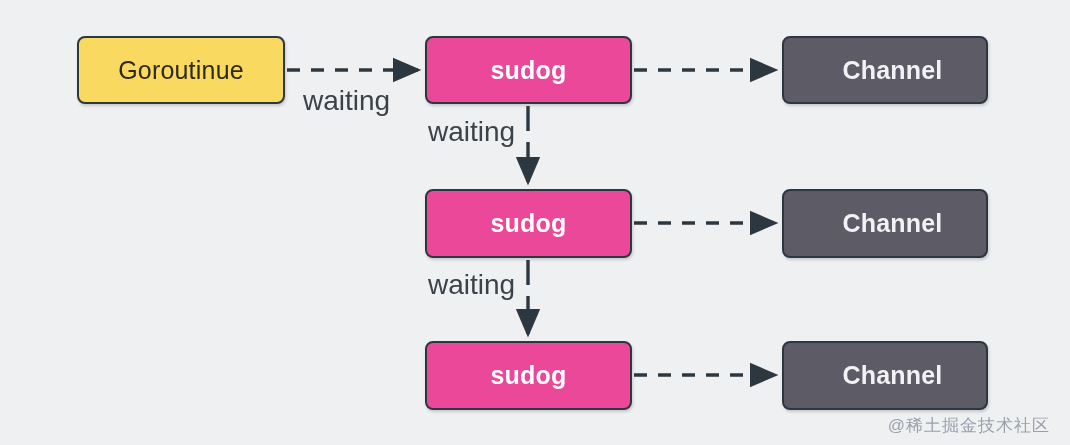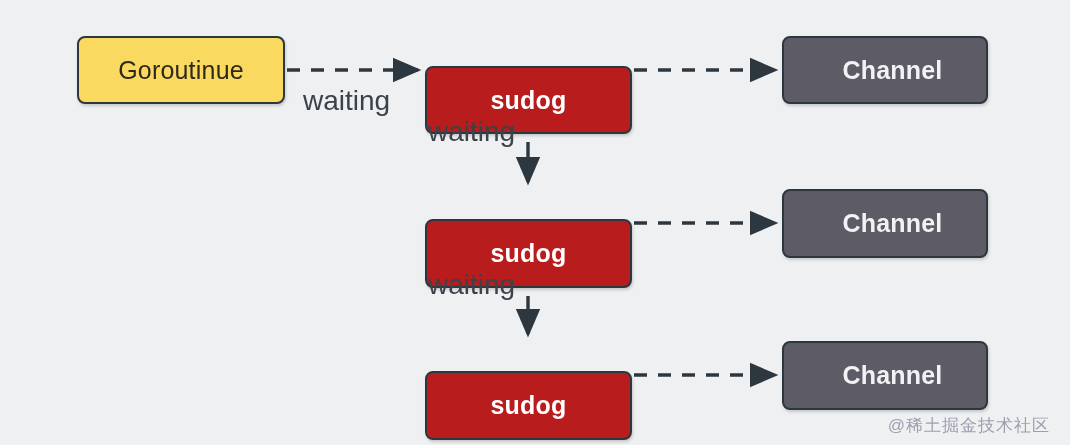--- a/index.html
+++ b/index.html
@@ -41,22 +41,21 @@
     white-space: nowrap;
   }
   .node-goroutine {
     background: #fad961;
   }
   .node-goroutine .node-label {
     color: #2f2a18;
     font-weight: 500;
   }
   .node-sudog {
-    background: #b91c1c;
-    margin-top: 30px;
+    background: #ec4899;
   }
   .node-sudog .node-label {
     color: #ffffff;
     font-weight: 700;
   }
   .node-channel {
     background: #5c5b66;
   }
   .node-channel .node-label {
     color: #f2f2f5;

